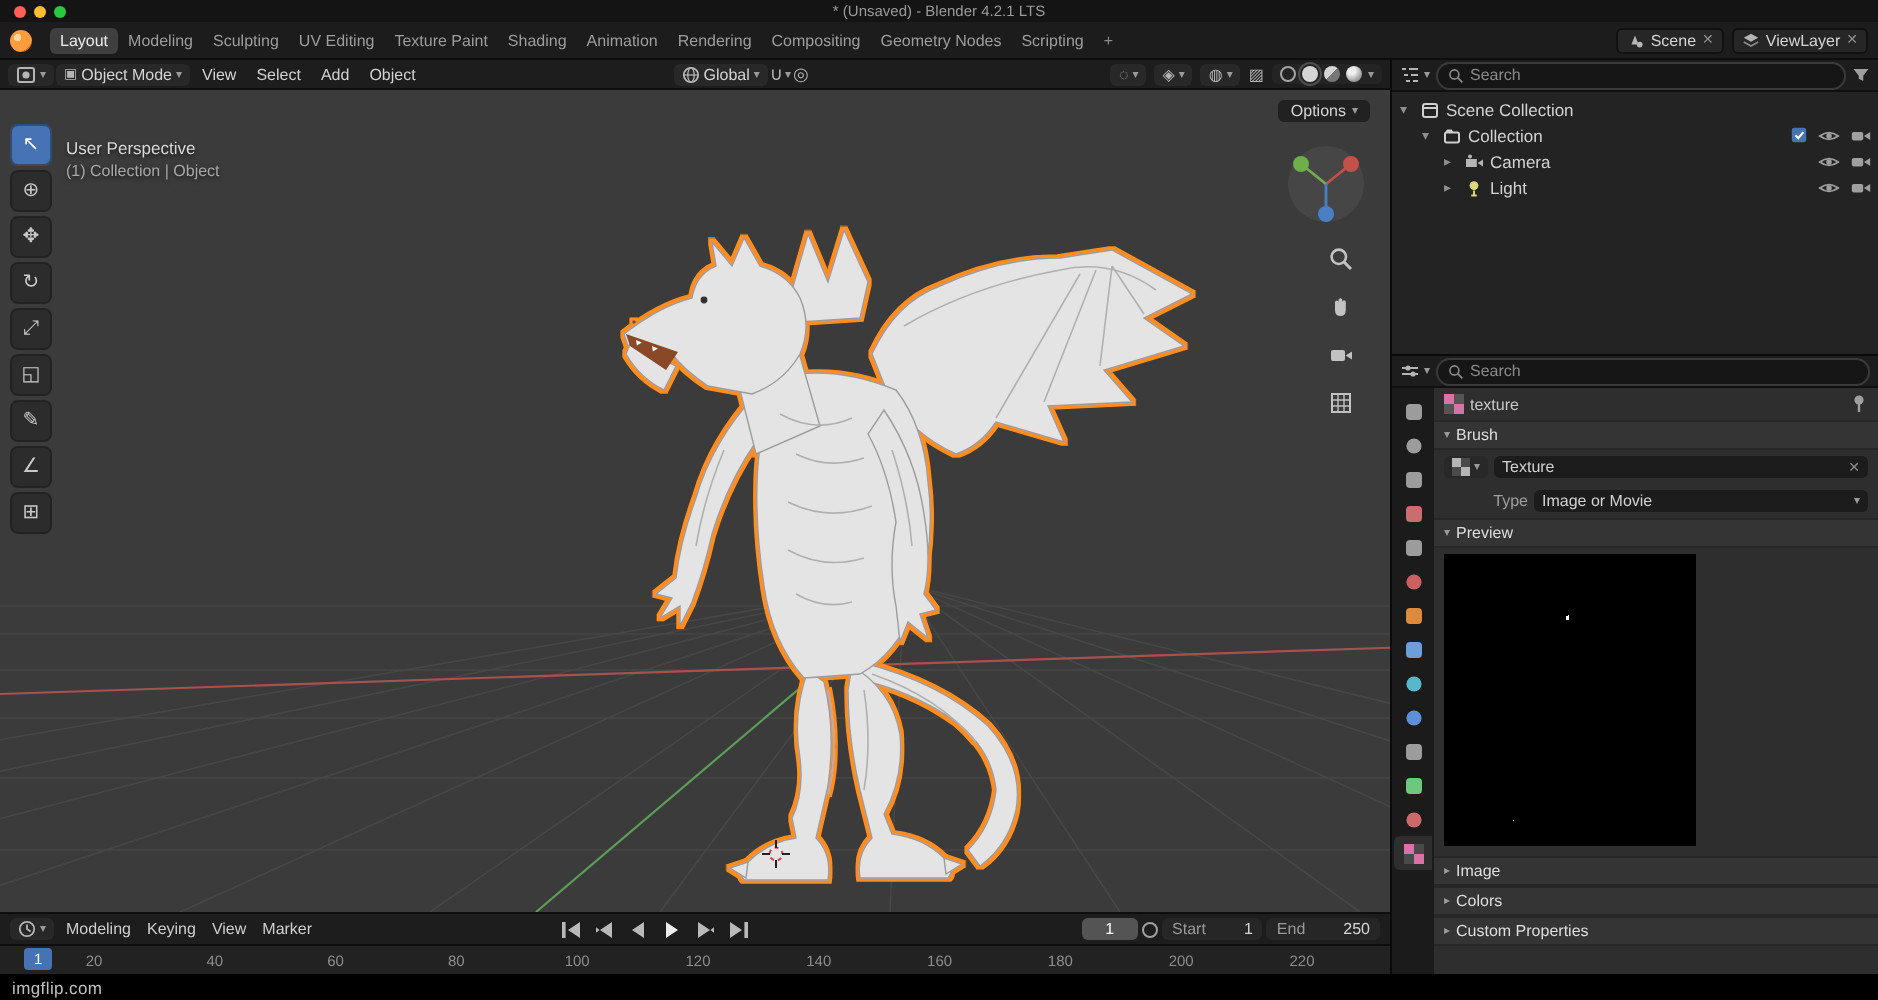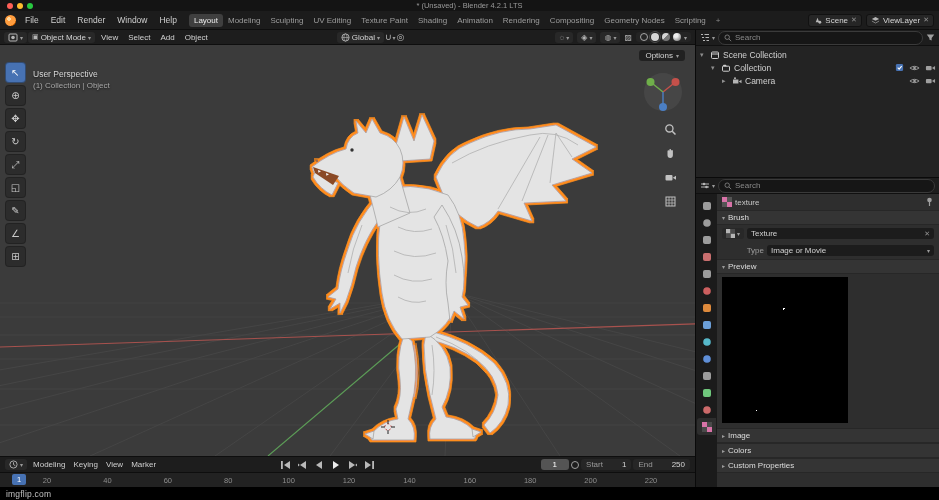--- a/index.html
+++ b/index.html
@@ -100,27 +100,20 @@
     <div class="traffic">
       <span class="light l-red"></span>
       <span class="light l-yel"></span>
       <span class="light l-grn"></span>
     </div>
     <div class="win-title">* (Unsaved) - Blender 4.2.1 LTS</div>
   </div>
 
   <div class="menubar">
     <span class="blogo"></span>
-    <span style="display:flex;">
-        <span class="menu-item">File</span>
-        <span class="menu-item">Edit</span>
-        <span class="menu-item">Render</span>
-        <span class="menu-item">Window</span>
-        <span class="menu-item">Help</span>
-      </span>
     <span class="ws-tabs">
         <span class="ws-tab active">Layout</span>
         <span class="ws-tab">Modeling</span>
         <span class="ws-tab">Sculpting</span>
         <span class="ws-tab">UV Editing</span>
         <span class="ws-tab">Texture Paint</span>
         <span class="ws-tab">Shading</span>
         <span class="ws-tab">Animation</span>
         <span class="ws-tab">Rendering</span>
         <span class="ws-tab">Compositing</span>
@@ -493,20 +486,43 @@
                   <circle cx="6" cy="4" r="1.5" fill="#9f9f9f"></circle>
                 </svg>
               </span>
               <span class="ric">
                 <svg width="11" height="8" viewBox="0 0 12 8">
                   <rect x="1" y="1.8" width="6.2" height="4.6" rx="1" fill="#9f9f9f"></rect>
                   <path d="M7.6 4 11 1.8v4.4Z" fill="#9f9f9f"></path>
                 </svg>
               </span>
             </div>
+            <div class="tree-row" style="padding-left: 26px;">
+              <span class="caret">▸</span>
+              <span class="oicon">
+                <svg width="10" height="10" viewBox="0 0 10 10">
+                  <circle cx="5" cy="3.8" r="2.2" fill="#d8da7c"></circle>
+                  <path d="M5 6.3v2.2M3.6 8.8h2.8" stroke="#d8da7c"></path>
+                </svg>
+              </span>
+              <span>Light</span>
+              <span class="spacer"></span>
+              <span class="ric">
+                <svg width="11" height="8" viewBox="0 0 12 8">
+                  <path d="M1 4Q6 .3 11 4Q6 7.7 1 4Z" fill="none" stroke="#9f9f9f"></path>
+                  <circle cx="6" cy="4" r="1.5" fill="#9f9f9f"></circle>
+                </svg>
+              </span>
+              <span class="ric">
+                <svg width="11" height="8" viewBox="0 0 12 8">
+                  <rect x="1" y="1.8" width="6.2" height="4.6" rx="1" fill="#9f9f9f"></rect>
+                  <path d="M7.6 4 11 1.8v4.4Z" fill="#9f9f9f"></path>
+                </svg>
+              </span>
+            </div>
           </div>
       </div>
 
       <div class="properties">
         <div class="panel-header">
           <span style="display:flex;align-items:center;gap:2px;">
             <svg width="10" height="9" viewBox="0 0 10 9">
                 <path d="M1 3h8M1 6h8" stroke="#b5b5b5"></path>
                 <circle cx="4" cy="3" r="1.3" fill="#b5b5b5"></circle>
                 <circle cx="6.5" cy="6" r="1.3" fill="#b5b5b5"></circle>

